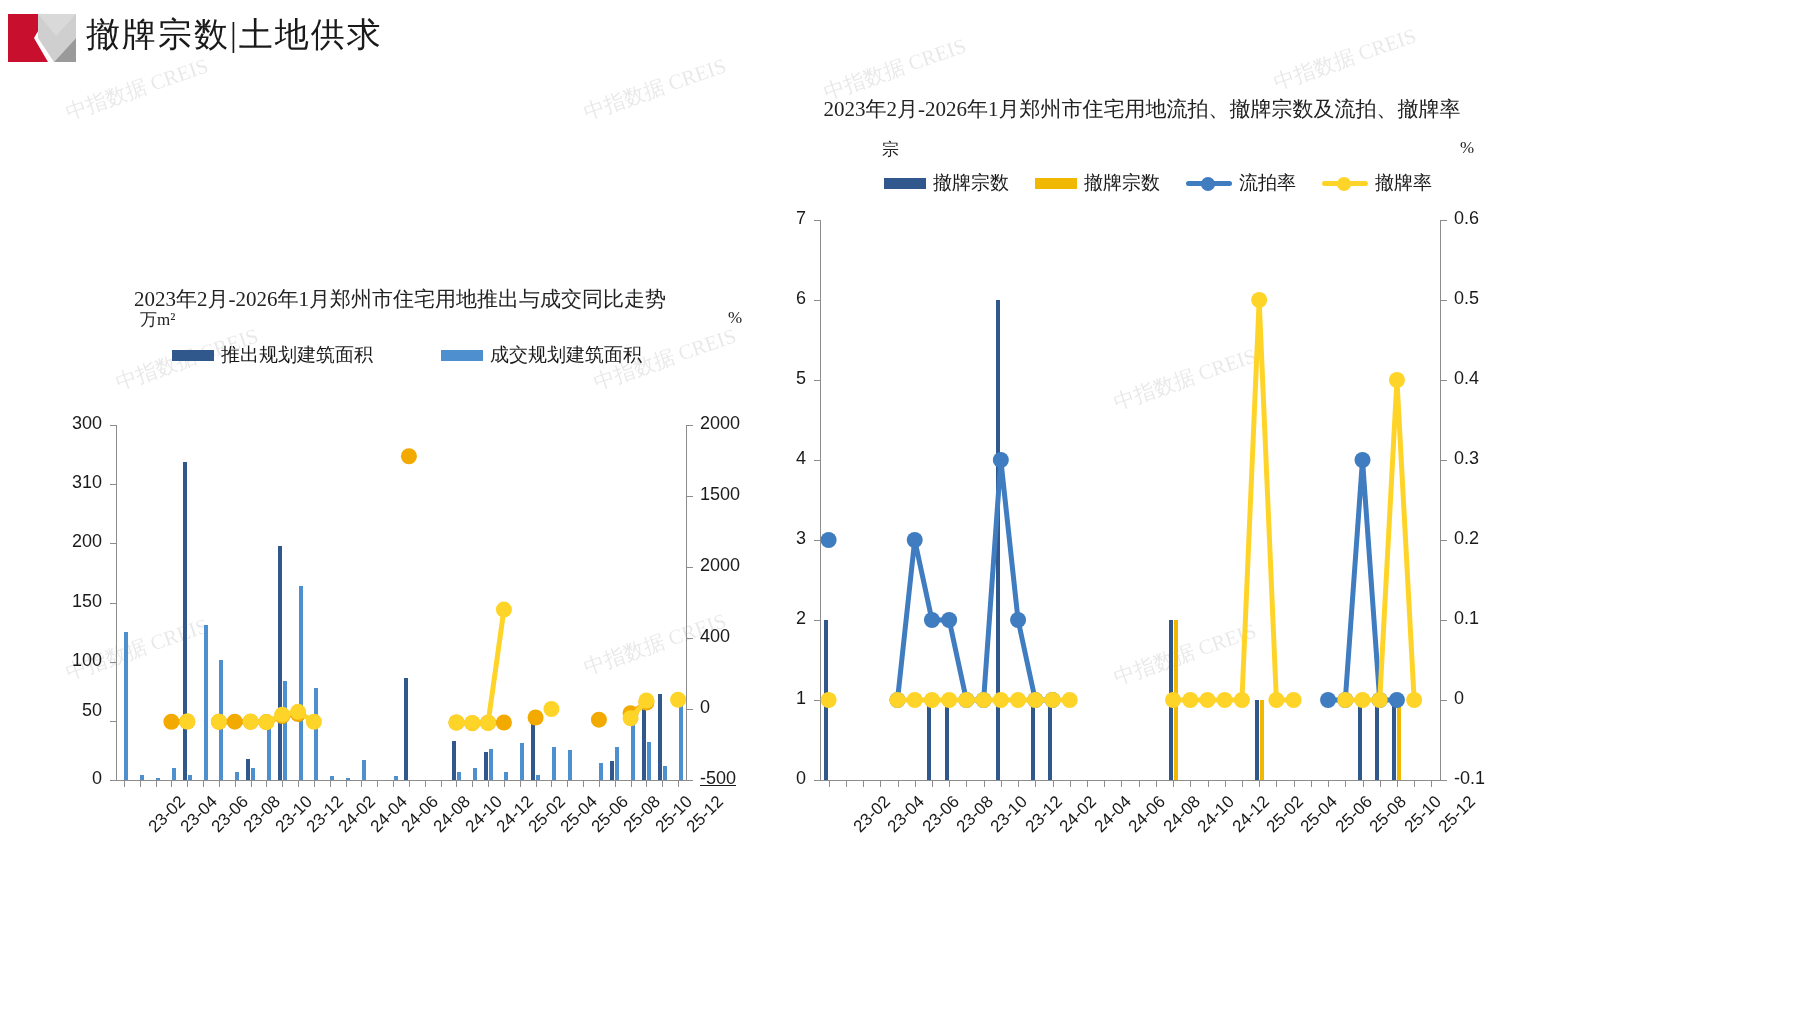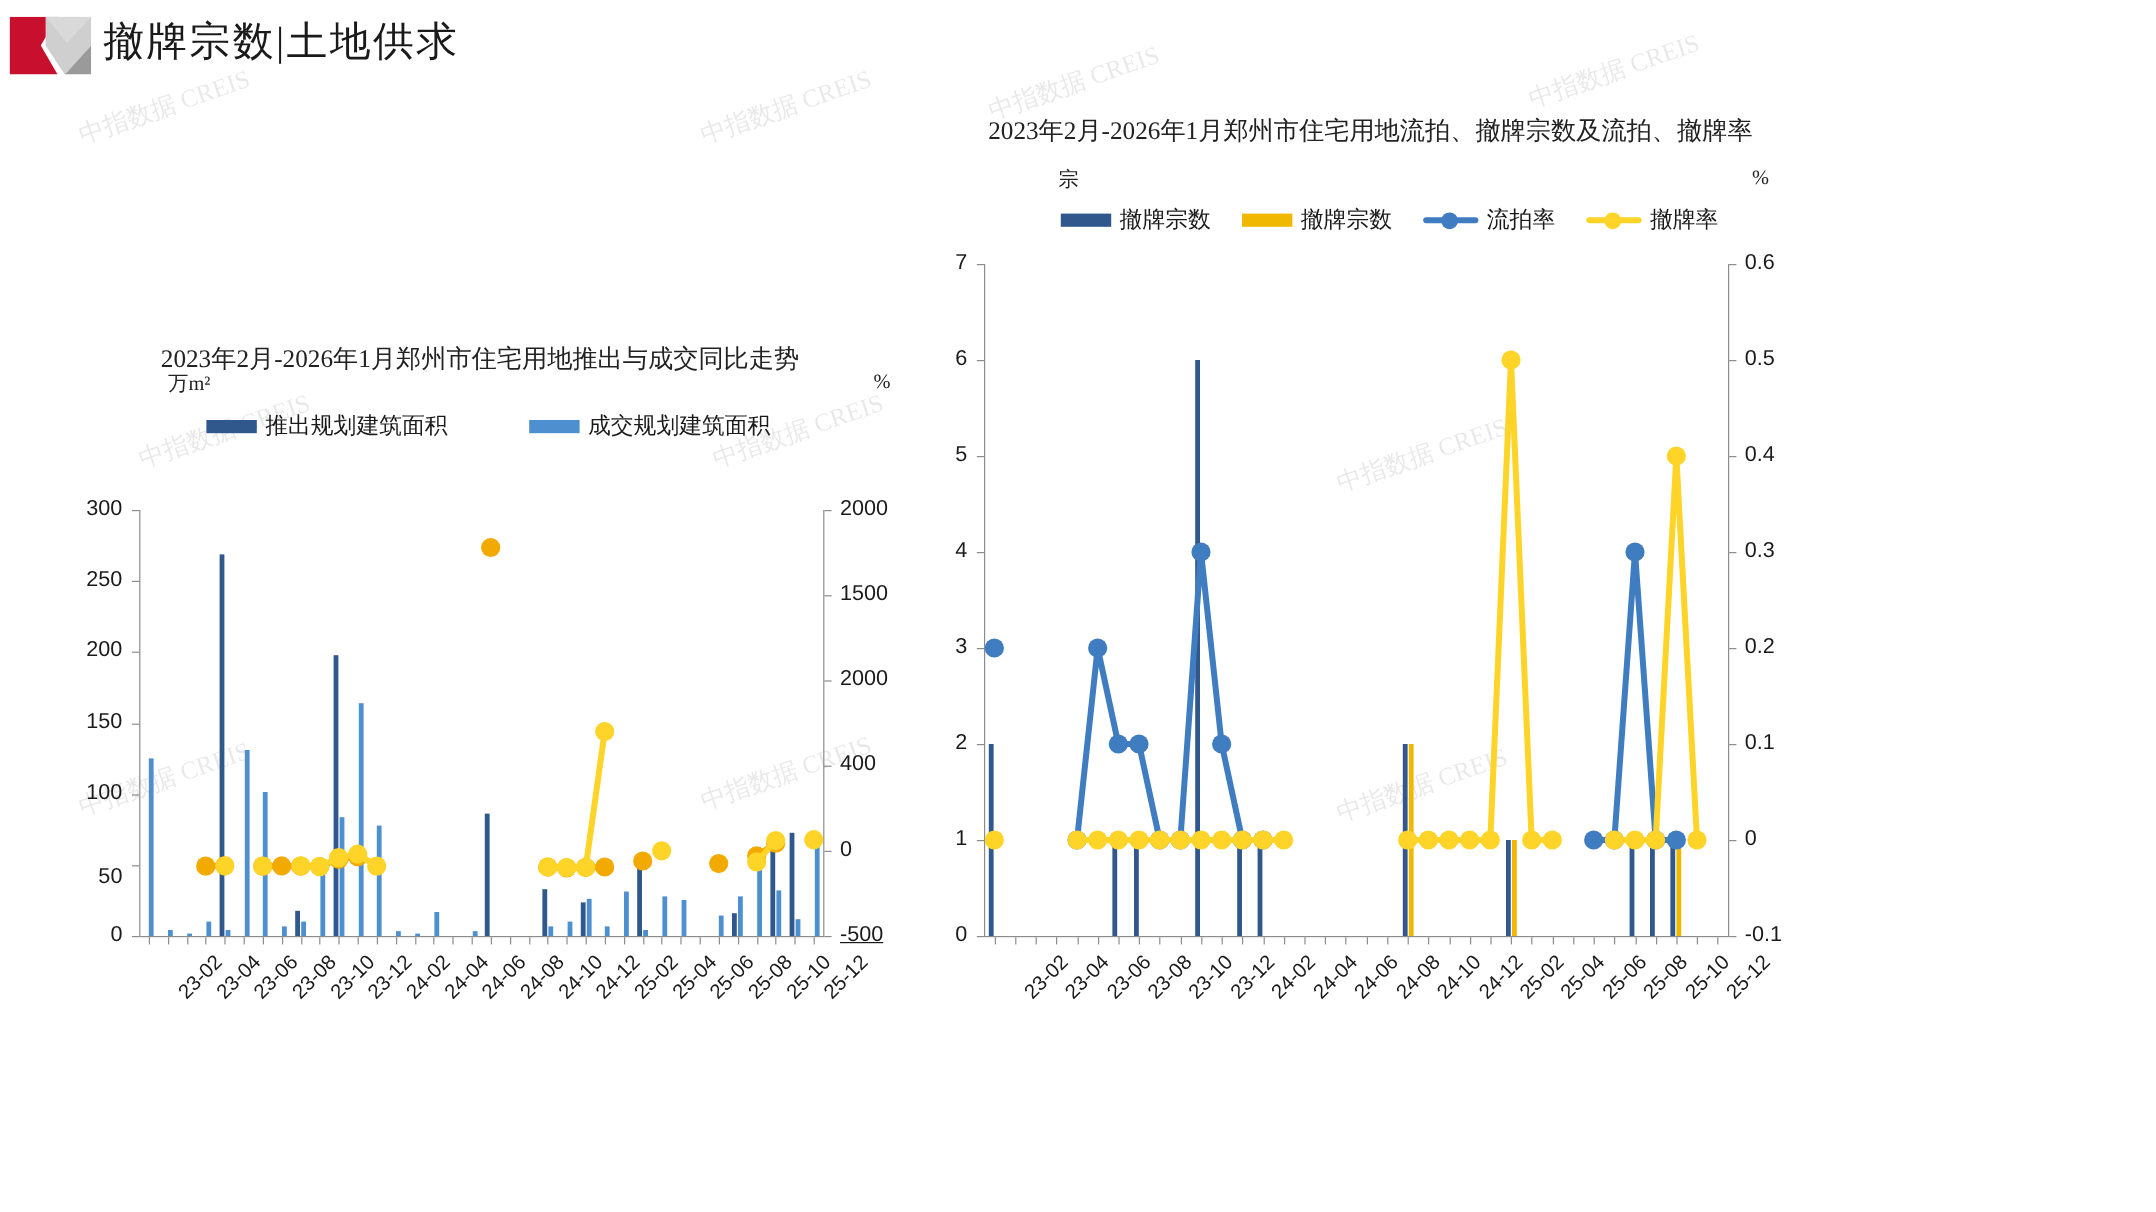--- a/index.html
+++ b/index.html
@@ -110,29 +110,29 @@
     </div>
 
 
     <div class="plot" id="plot-left" style="left:116px; top:425px; width:570px; height:355px;">
         <div class="axline" style="left: 0px; top: 0px; width: 1px; height: 355px;"></div>
         <div class="axline" style="left: 570px; top: 0px; width: 1px; height: 355px;"></div>
         <div class="axline" style="left: 0px; top: 355px; width: 571px; height: 1px;"></div>
         <div class="tick" style="left: -6px; top: 355px;"></div>
         <div class="tlabel" style="left: -14px; top: 343px; transform: translateX(-100%);">0</div>
         <div class="tick" style="left: -6px; top: 295.833px;"></div>
-        <div class="tlabel" style="left: -14px; top: 295px; transform: translateX(-100%);">50</div>
+        <div class="tlabel" style="left: -14px; top: 275px; transform: translateX(-100%);">50</div>
         <div class="tick" style="left: -6px; top: 236.667px;"></div>
         <div class="tlabel" style="left: -14px; top: 224.667px; transform: translateX(-100%);">100</div>
         <div class="tick" style="left: -6px; top: 177.5px;"></div>
         <div class="tlabel" style="left: -14px; top: 165.5px; transform: translateX(-100%);">150</div>
         <div class="tick" style="left: -6px; top: 118.333px;"></div>
         <div class="tlabel" style="left: -14px; top: 106.333px; transform: translateX(-100%);">200</div>
         <div class="tick" style="left: -6px; top: 59.1667px;"></div>
-        <div class="tlabel" style="left: -14px; top: 47.1667px; transform: translateX(-100%);">250</div>
+        <div class="tlabel" style="left: -14px; top: 47.1667px; transform: translateX(-100%);">310</div>
         <div class="tick" style="left: -6px; top: 0px;"></div>
         <div class="tlabel" style="left: -14px; top: -12px; transform: translateX(-100%);">300</div>
         <div class="tick" style="left: 571px; top: 355px;"></div>
         <div class="tlabel" style="left: 584px; top: 343px; text-decoration: underline;">-500</div>
         <div class="tick" style="left: 571px; top: 284px;"></div>
         <div class="tlabel" style="left: 584px; top: 272px;">0</div>
         <div class="tick" style="left: 571px; top: 213px;"></div>
         <div class="tlabel" style="left: 584px; top: 201px;">400</div>
         <div class="tick" style="left: 571px; top: 142px;"></div>
         <div class="tlabel" style="left: 584px; top: 130px;">2000</div>

